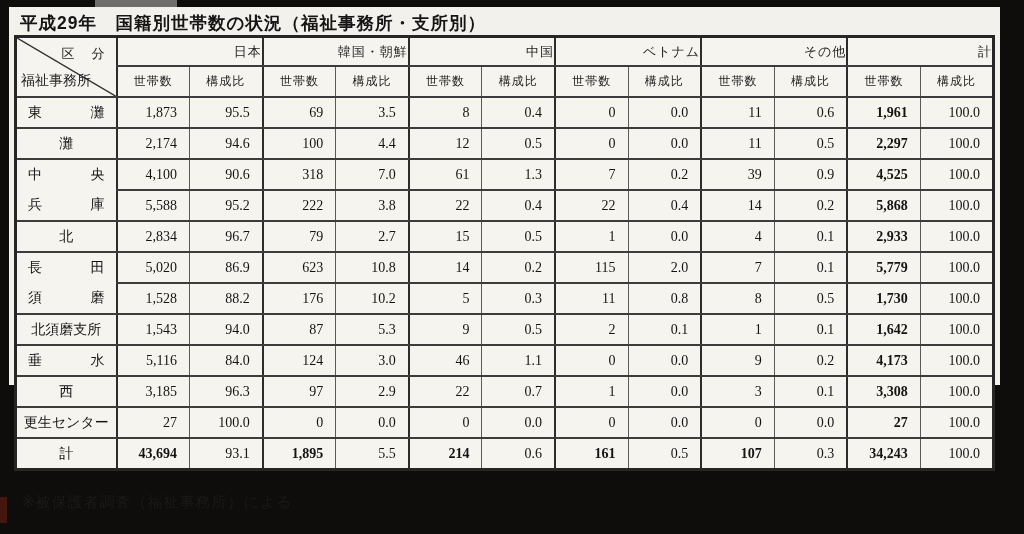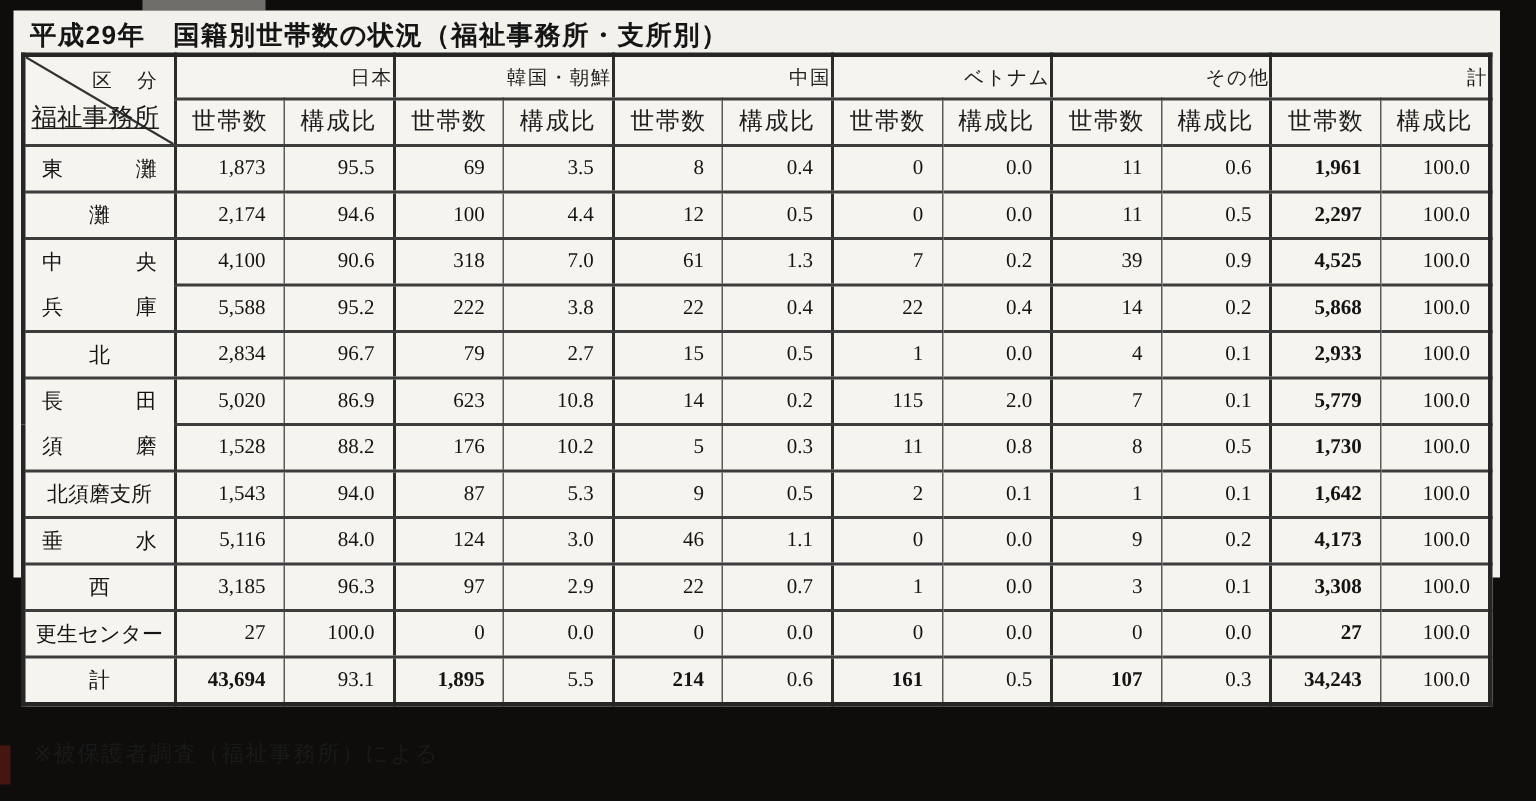--- a/index.html
+++ b/index.html
@@ -28,25 +28,25 @@
   }
   th,td{
     border:1px solid #5a5a5a;
     border-top:2px solid #3c3c3c;
     border-bottom:2px solid #3c3c3c;
     padding:0;overflow:hidden;white-space:nowrap;
   }
   .grp-start{border-left:2px solid #2c2c2c;}
   thead th{font-weight:normal;color:#1e1e1e;margin-left:30px;}
   .group-header{height:27px;font-size:13px;letter-spacing:1px;text-align:right;}
-  .sub-header{height:29px;font-size:16px;letter-spacing:1px;}
+  .sub-header{height:29px;font-size:12px;letter-spacing:1px;}
   .corner{position:relative;padding:0;}
   .corner svg{position:absolute;left:0;top:0;width:100%;height:100%;}
   .corner .c-tr{position:absolute;top:7px;right:9px;font-size:13px;letter-spacing:2px;}
-  .corner .c-bl{position:absolute;bottom:6px;left:4px;font-size:17px;text-decoration:underline;}
+  .corner .c-bl{position:absolute;bottom:6px;left:4px;font-size:14px;}
   tbody th.row-label{
     height:29px;font-size:14px;font-weight:normal;text-align:center;
     color:#141414;
   }
   tbody th.row-label.spread{display:flex;align-items:center;justify-content:space-between;
     padding:0 11px;height:29px;border:none;}
   
   tbody th.row-label{border:1px solid #5a5a5a;border-top:2px solid #3c3c3c;border-bottom:2px solid #3c3c3c;}
   tbody td{
     height:29px;text-align:right;padding-right:12px;

